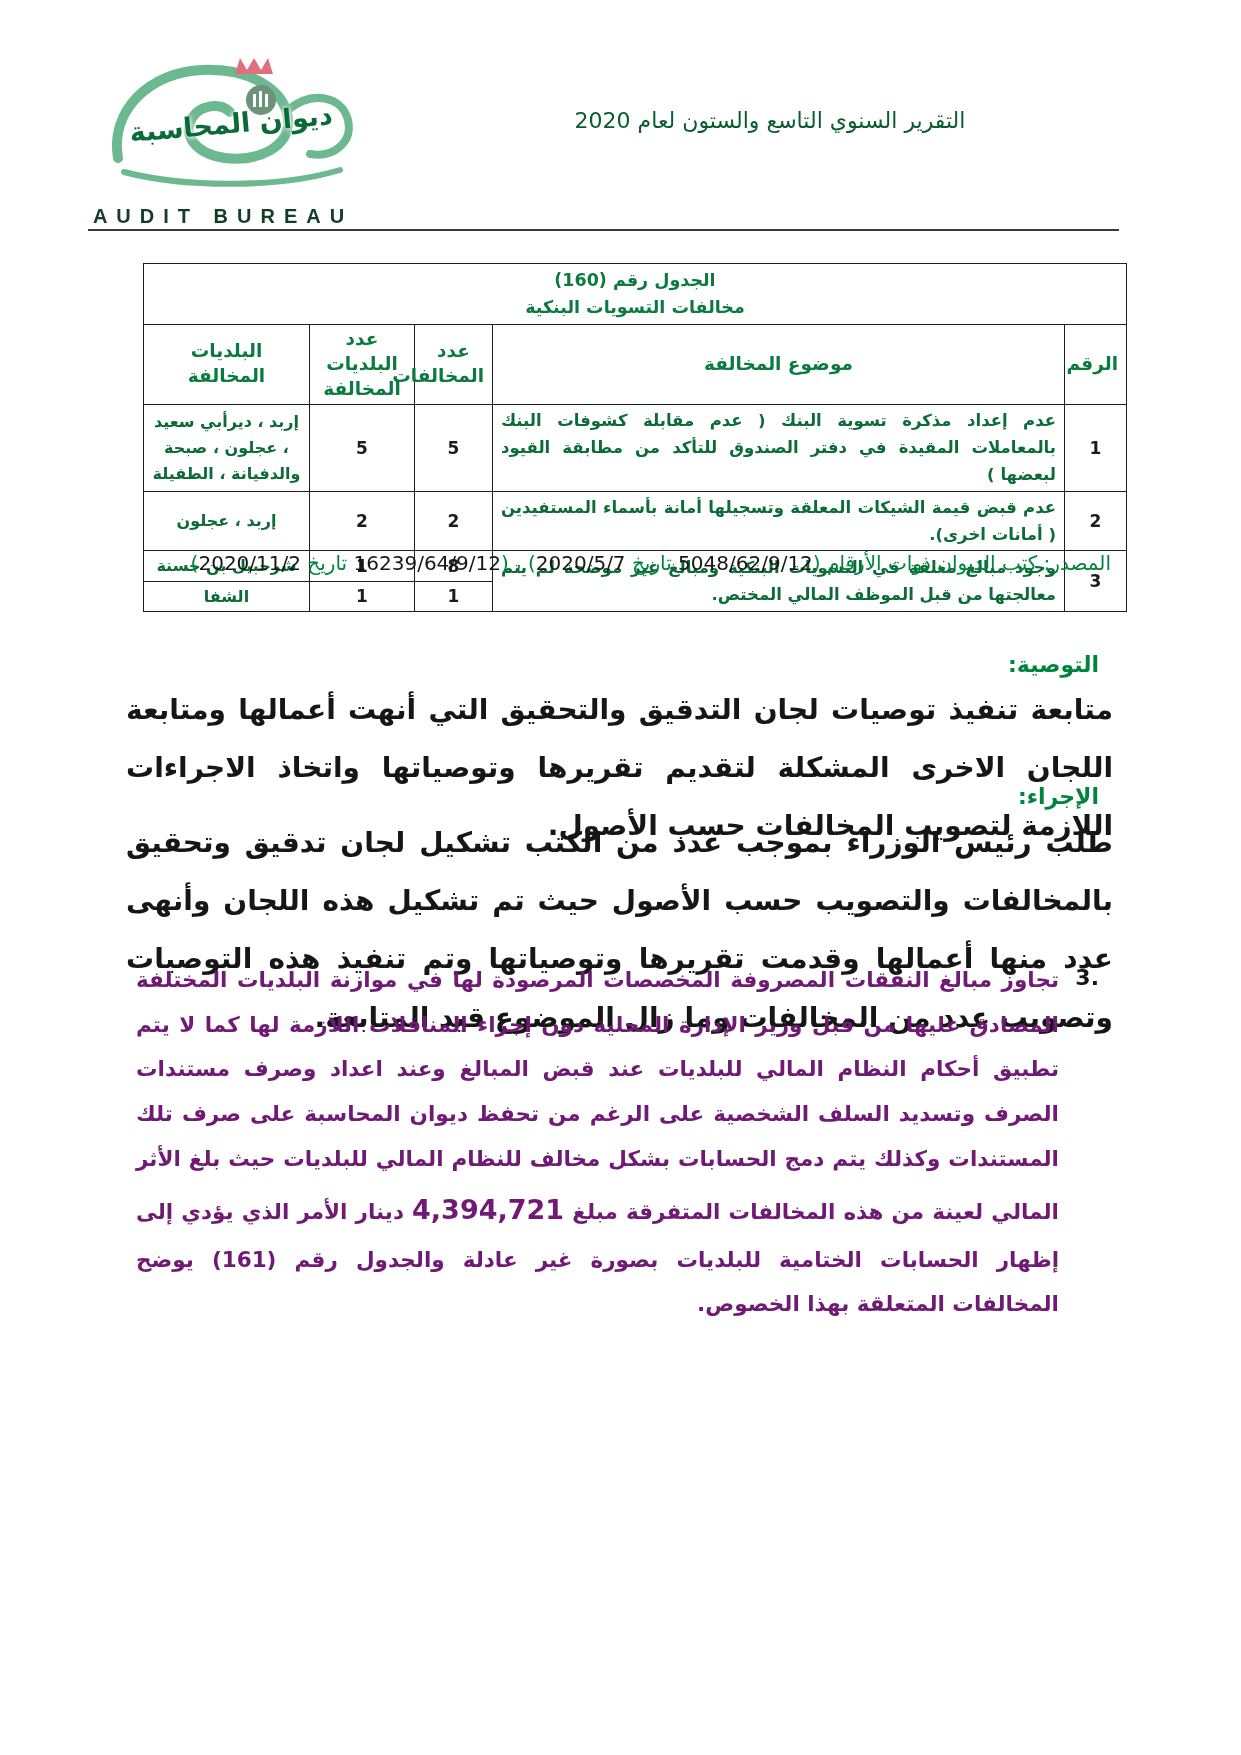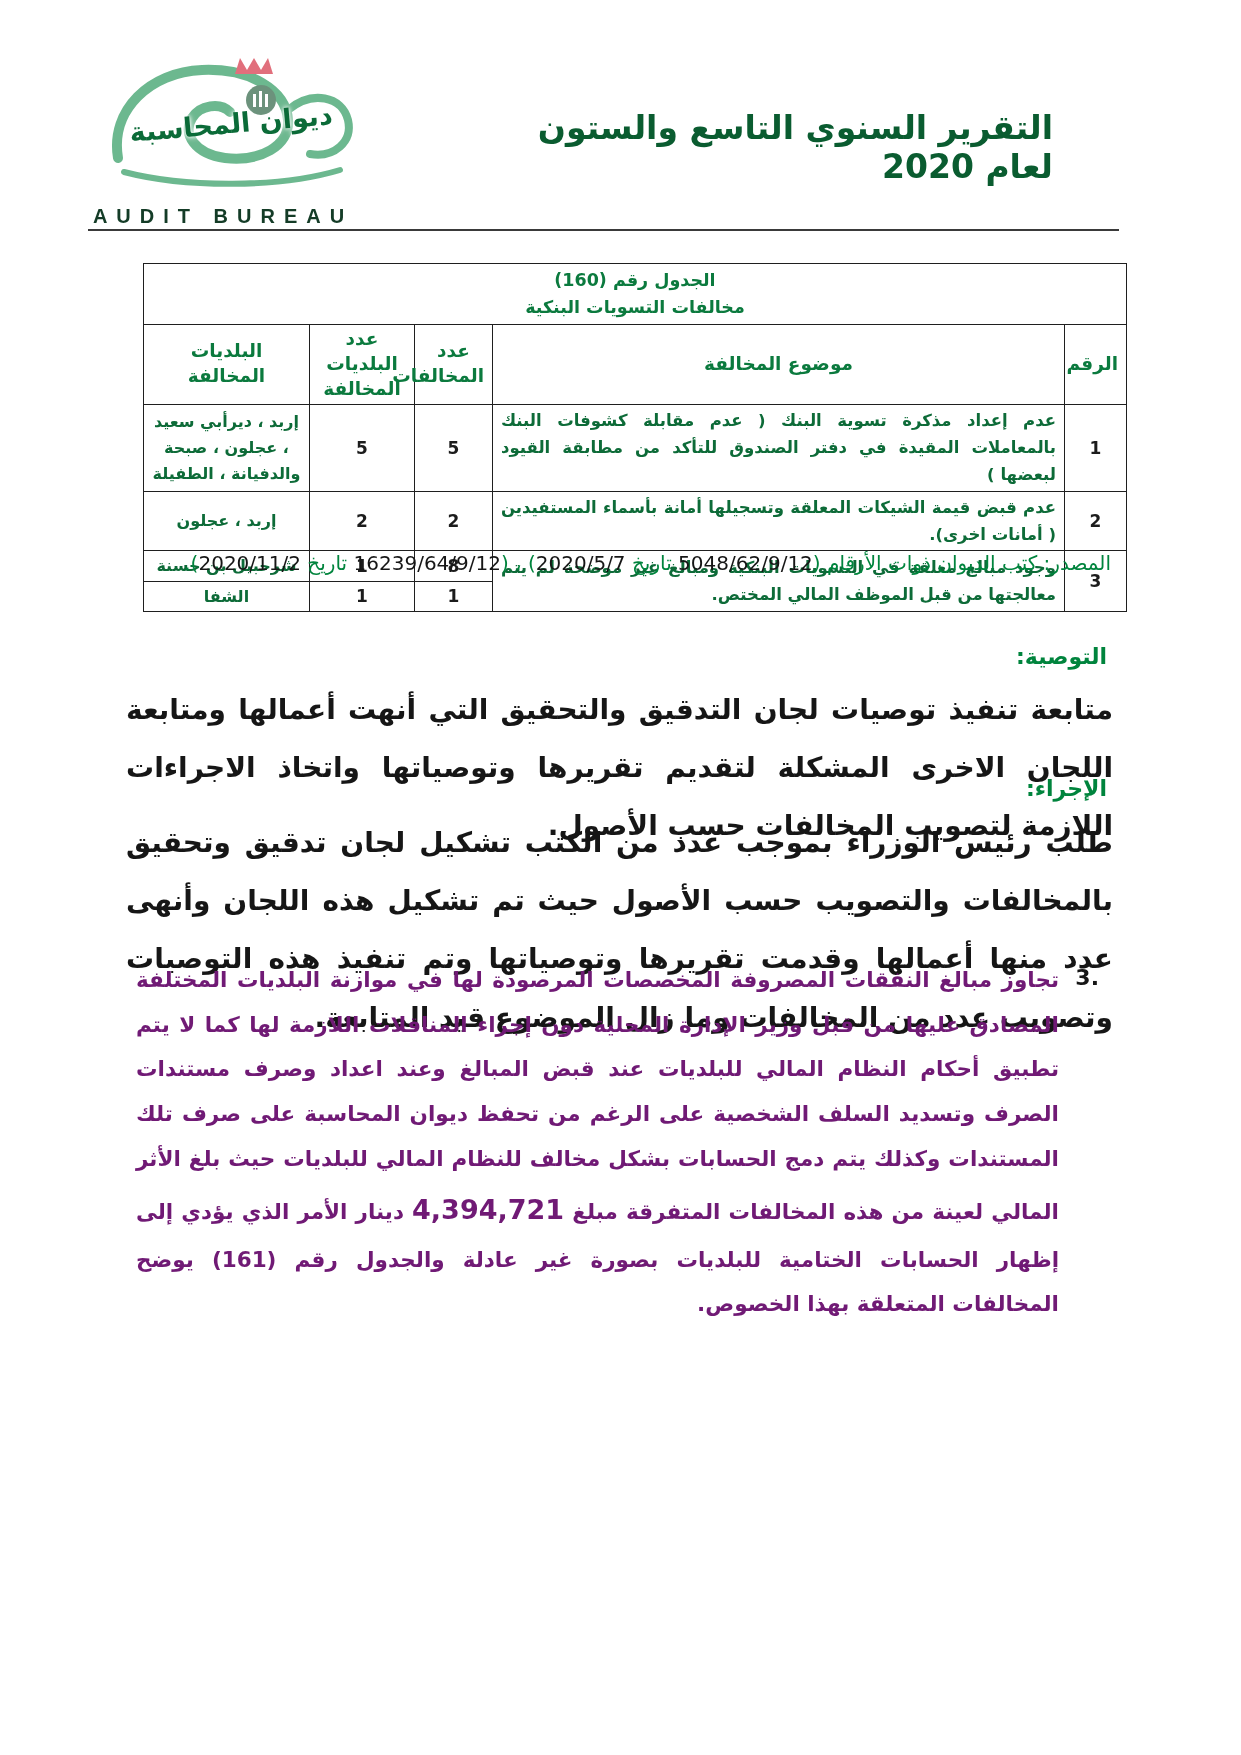--- a/index.html
+++ b/index.html
@@ -7,41 +7,41 @@
   .page{position:relative;width:1241px;height:1755px;background:#fff;overflow:hidden;direction:rtl;}
 
   
   .header{position:absolute;top:48px;left:0;right:0;height:182px;}
   .logo{position:absolute;left:90px;top:2px;width:282px;height:178px;text-align:center;direction:ltr;}
   .logo-art{position:absolute;left:0;top:0;opacity:.6;}
   .logo-ar{position:absolute;left:0;right:0;top:58px;font-size:27px;font-weight:bold;color:#0b6b38;
            transform:rotate(-5deg);direction:rtl;text-shadow:0 0 4px #fff,0 0 6px #fff;}
   .logo-en{position:absolute;left:0;right:16px;bottom:0;color:#143c27;font-size:20px;font-weight:bold;
            letter-spacing:9px;font-family:"Liberation Sans",sans-serif;}
-  .doc-title{position:absolute;top:60px;right:188px;width:566px;
-             font-size:33px;font-weight:bold;color:#0a5c30;}
+  .doc-title{position:absolute;top:60px;right:188px;width:566px;text-align:center;
+             font-size:22px;font-weight:normal;color:#0a5c30;}
   .rule{position:absolute;top:229px;left:88px;right:122px;border-top:2px solid #3a3a3a;}
 
   
   .tbl{position:absolute;top:234px;right:114px;width:983px;border-collapse:collapse;table-layout:fixed;margin-top:29px;}
   .tbl td{border:1.6px solid #1f1f1f;vertical-align:middle;padding:2px 8px;}
   .tbl-title{height:56px;text-align:center;color:#0b7a3e;font-weight:bold;font-size:17.5px;line-height:1.55;}
   .head td{height:52px;text-align:center;color:#0b7a3e;font-weight:bold;font-size:18.5px;line-height:1.35;}
   .c{text-align:center;font-weight:bold;color:#1c1c1c;font-size:17px;}
   .subject{text-align:justify;font-weight:bold;color:#0d6b38;font-size:16.5px;line-height:1.65;padding:4px 14px;}
   .munis{color:#0d6b38;font-size:16px;line-height:1.6;}
   .r1{height:84px;} .r2{height:56px;} .r3{height:28px;}
 
   
   .sources{position:absolute;top:546px;right:130px;width:985px;text-align:right;}
   .src{margin:0 0 8px;font-size:20px;font-weight:normal;line-height:1.7;color:#00843d;}
   .src .k{color:#161616;}
 
   
-  .ghead{position:absolute;right:130px;font-size:22px;font-weight:bold;color:#00843d;margin:4px;}
+  .ghead{position:absolute;right:130px;font-size:22px;font-weight:bold;color:#00843d;margin:12px;}
   .h-rec{top:640px;} .h-act{top:772px;}
   .para{position:absolute;right:128px;width:987px;margin:0;font-size:28px;font-weight:bold;color:#161616;
         text-align:justify;line-height:2.08;}
   .p-rec{top:681px;} .p-act{top:814px;}
 
   .item3{position:absolute;top:958px;right:130px;width:987px;}
   .marker{position:absolute;right:12px;top:7px;font-size:22px;font-weight:bold;color:#161616;direction:ltr;unicode-bidi:isolate;}
   .item3 .body{position:relative;margin:0 52px 0 12px;font-size:21.5px;font-weight:bold;color:#701a75;
                text-align:justify;line-height:2.08;}
   .amount{font-size:27px;direction:ltr;unicode-bidi:isolate;}

